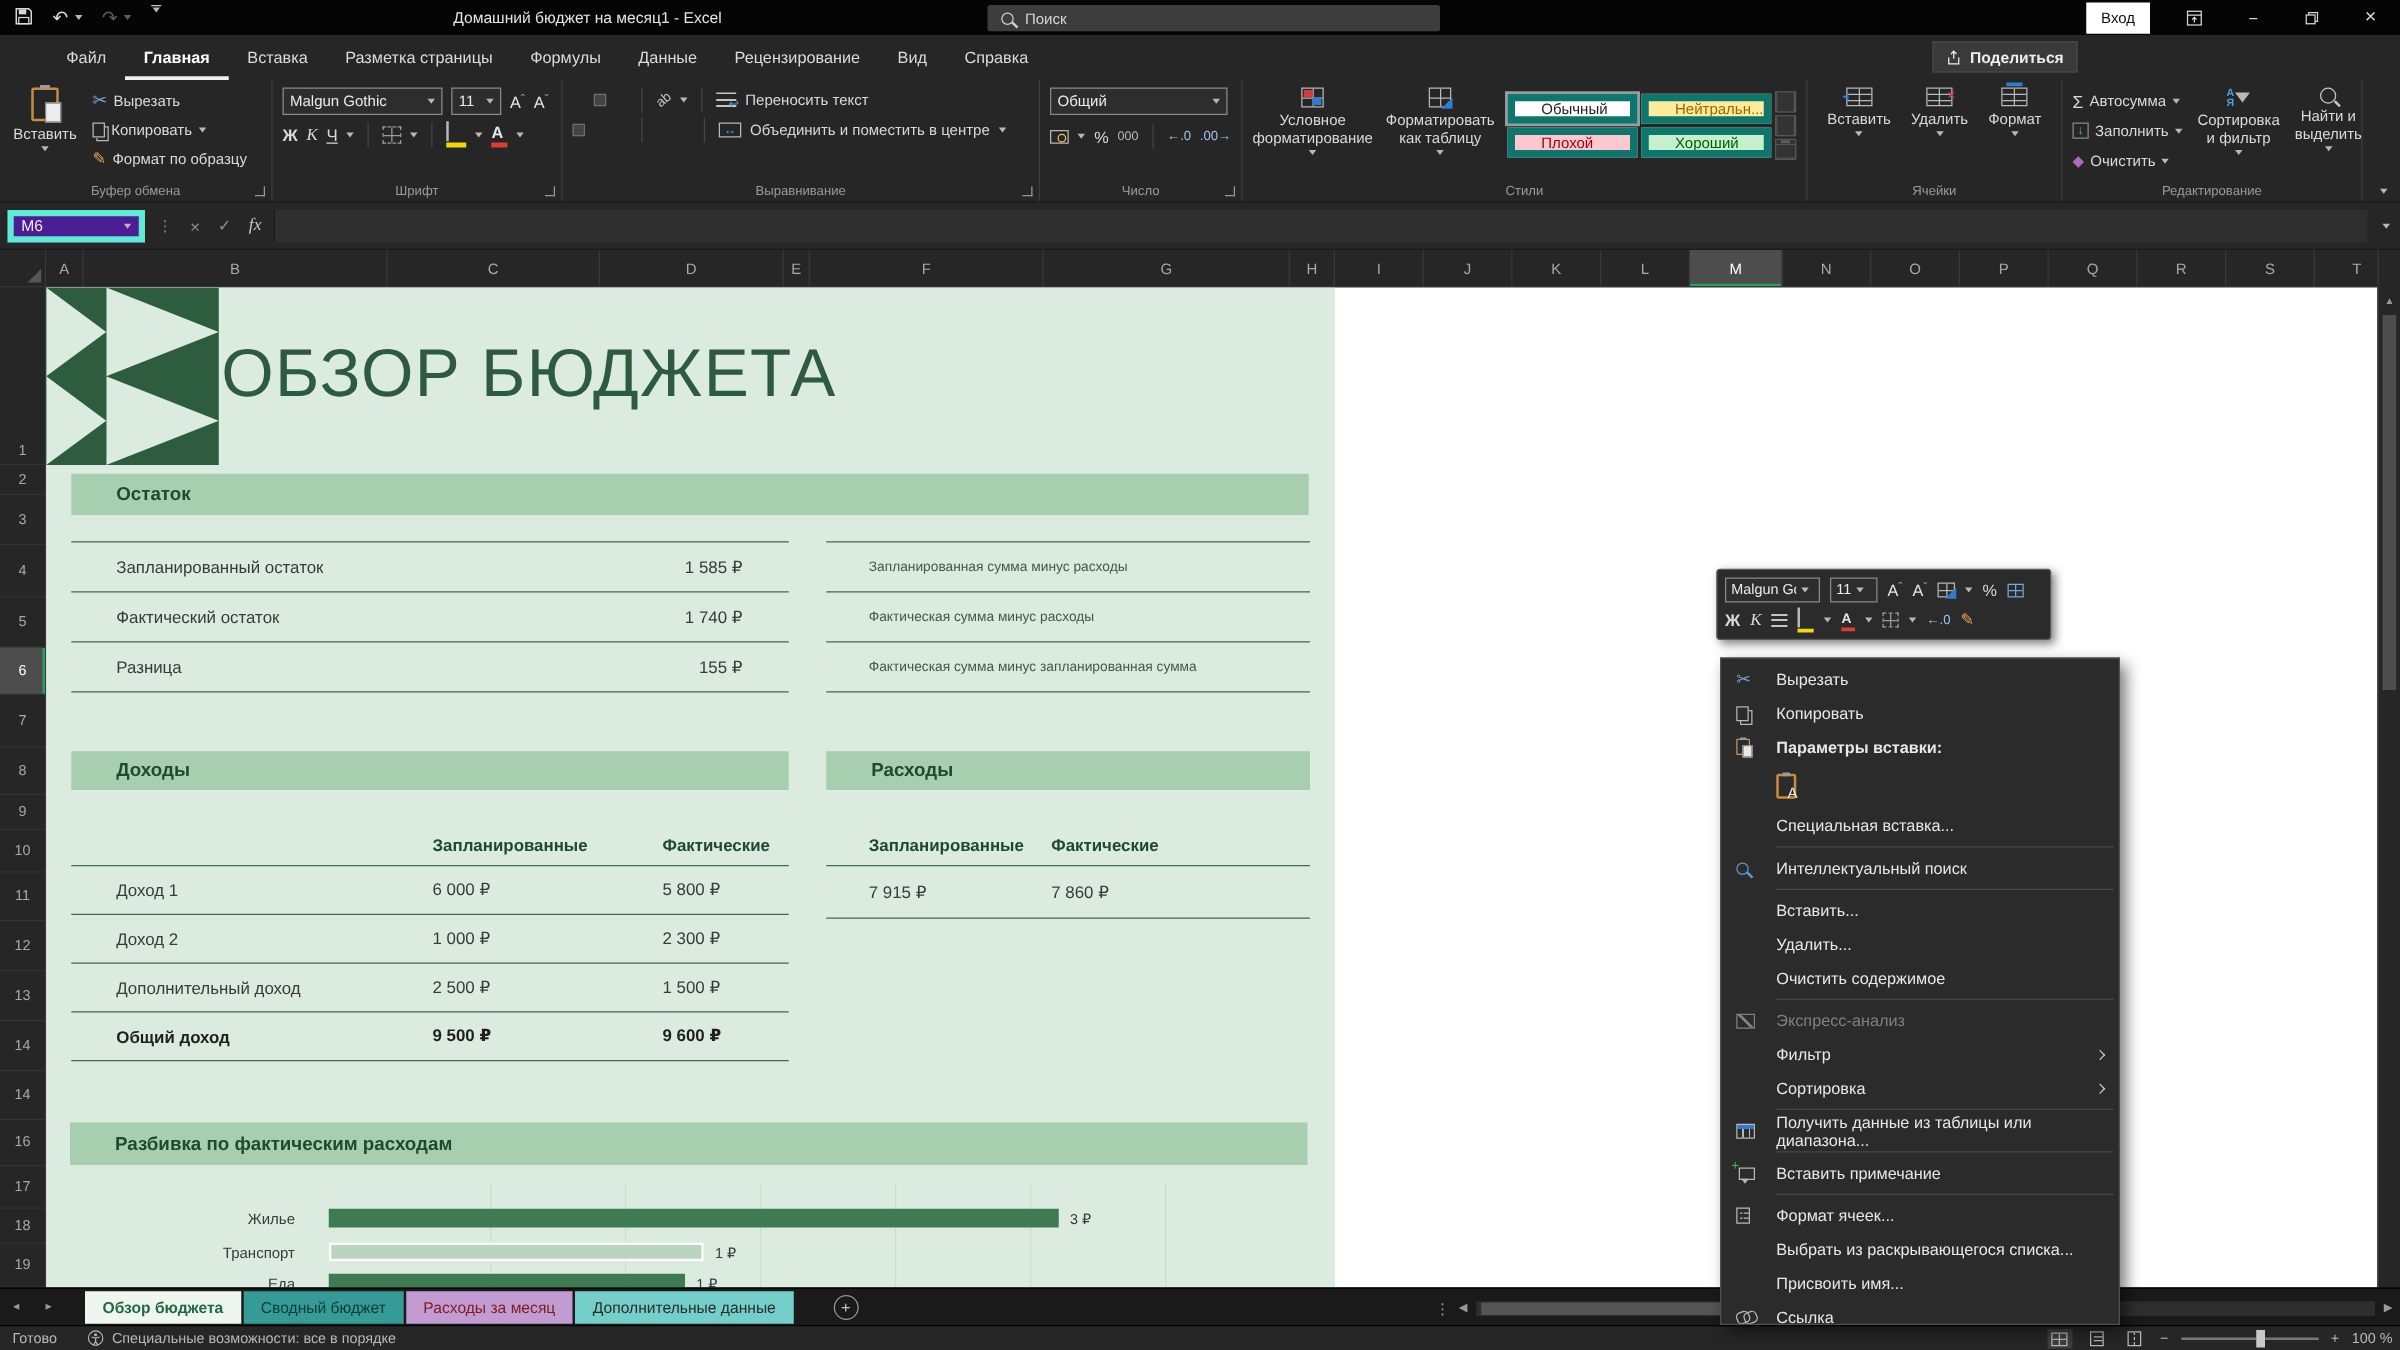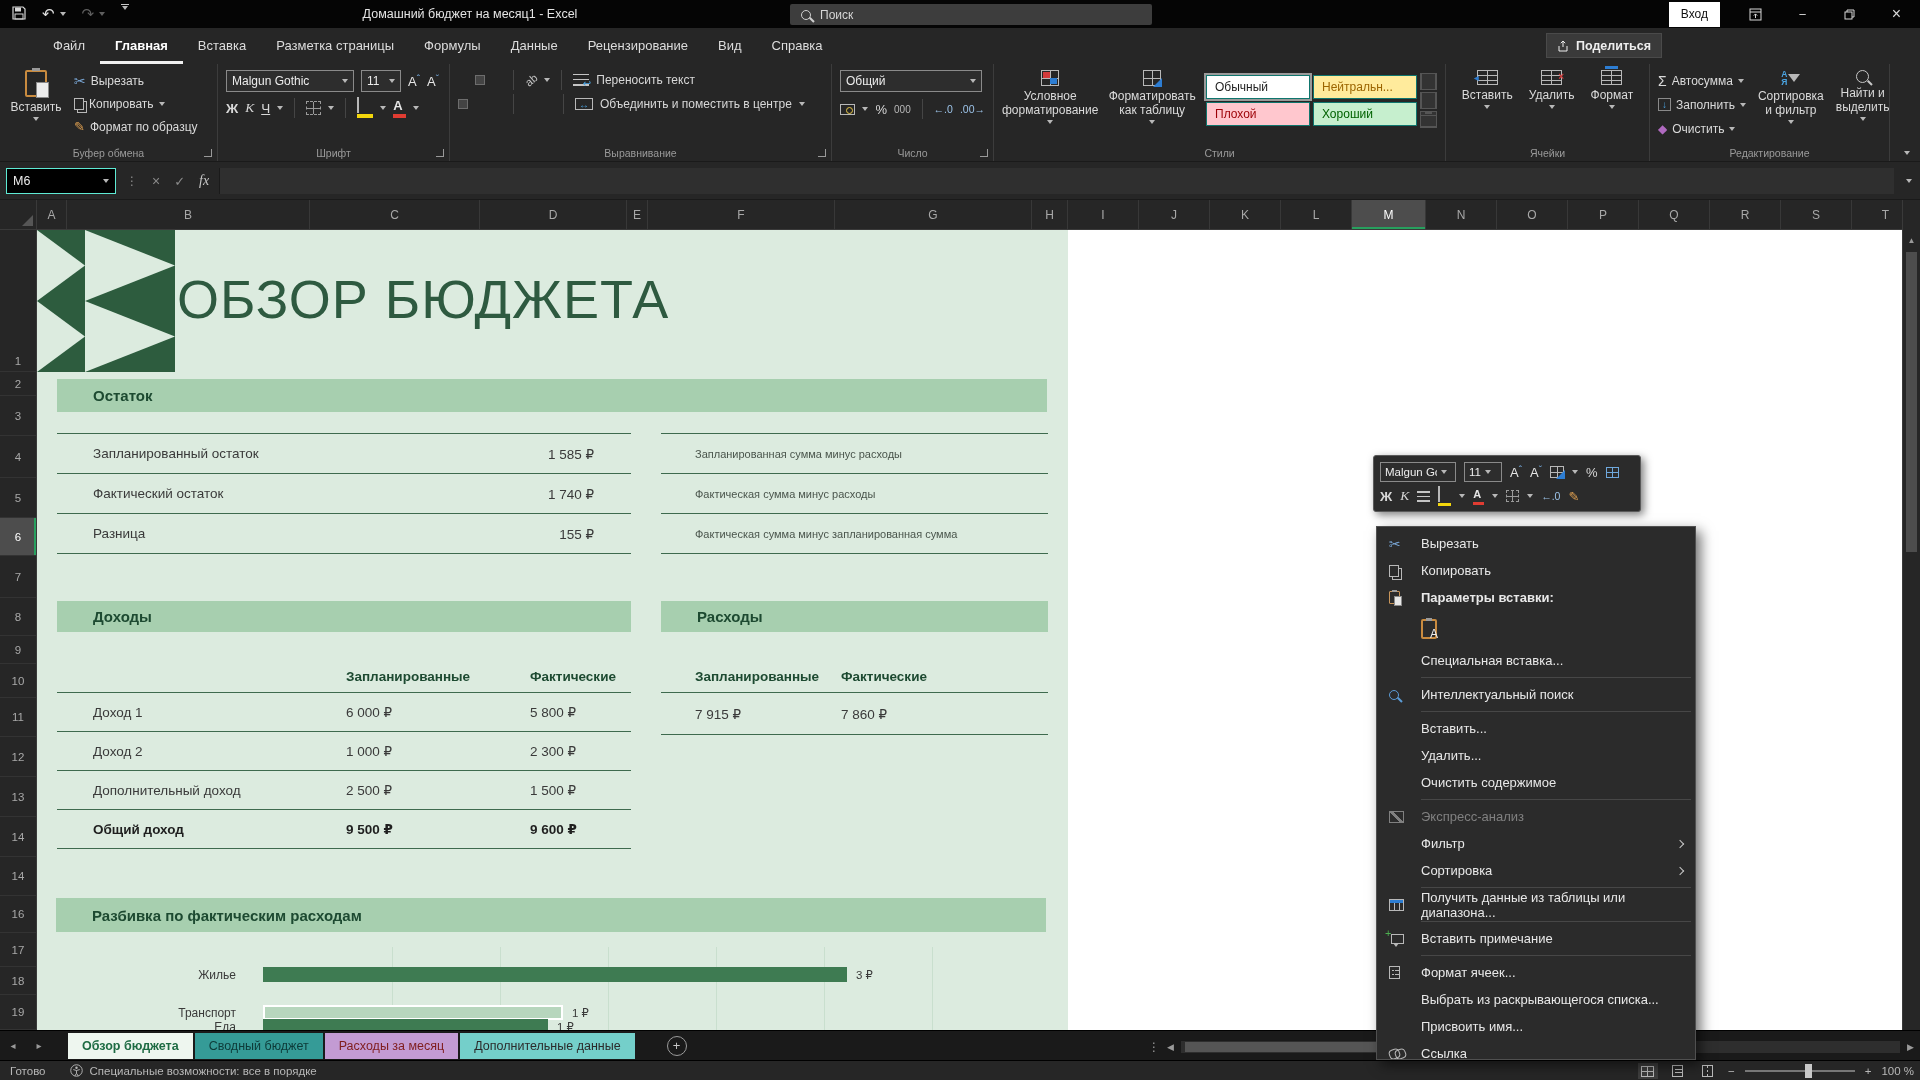--- a/index.html
+++ b/index.html
@@ -76,21 +76,21 @@
   .ic-money::after{content:"";position:absolute;left:5px;top:2px;width:5px;height:5px;border:1px solid #e8c84a;border-radius:50%;}
   .dec{color:#9cc3e8;font-size:10.5px;letter-spacing:0;}
   .ic-cf{width:18px;height:16px;border:1px solid #b8b8b8;position:relative;background:
       linear-gradient(#b8b8b8 0 0) center/100% 1px no-repeat,linear-gradient(#b8b8b8 0 0) center/1px 100% no-repeat;}
   .ic-cf::before{content:"";position:absolute;left:1px;top:1px;width:7px;height:6px;background:#d23b3b;}
   .ic-cf::after{content:"";position:absolute;right:1px;bottom:1px;width:7px;height:6px;background:#2d7dd2;}
   .ic-ft{width:18px;height:16px;border:1px solid #b8b8b8;position:relative;background:
       linear-gradient(#b8b8b8 0 0) center/100% 1px no-repeat,linear-gradient(#b8b8b8 0 0) center/1px 100% no-repeat;}
   .ic-ft::after{content:"";position:absolute;right:-2px;bottom:-2px;width:0;height:0;
       border-left:9px solid transparent;border-bottom:9px solid #2d7dd2;}
-  .chip{width:104px;height:24px;display:flex;align-items:center;padding-left:8px;font-size:12px;border:1px solid #0f766e;white-space:nowrap;overflow:hidden;}
+  .chip{width:104px;height:24px;display:flex;align-items:center;padding-left:21px;font-size:12px;border:6px solid #0f766e;white-space:nowrap;overflow:hidden;}
   .chip.sel{box-shadow:0 0 0 2px #9a9a9a;}
   .gal{display:grid;grid-template-columns:104px 104px;grid-auto-rows:24px;gap:3px;}
   .galarr{display:flex;flex-direction:column;gap:2px;margin-left:3px;}
   .galarr span{width:17px;height:17px;background:#333;border:1px solid #555;display:flex;align-items:center;justify-content:center;}
   .ic-cells{width:21px;height:15px;border:1px solid #b8b8b8;position:relative;background:
       linear-gradient(#b8b8b8 0 0) 0 4px/100% 1px no-repeat,linear-gradient(#b8b8b8 0 0) 0 9px/100% 1px no-repeat,
       linear-gradient(#b8b8b8 0 0) center/1px 100% no-repeat;}
   .ic-cells i{position:absolute;font-style:normal;font-size:10px;line-height:10px;}
   .ic-cells .ins{left:-4px;top:2px;color:#2d7dd2;}
   .ic-cells .del{right:-3px;top:1px;color:#d23b3b;font-weight:bold;}
@@ -100,21 +100,21 @@
   .ic-sort{display:flex;align-items:center;gap:1px;}
   .ic-sort b{display:flex;flex-direction:column;font-size:8.5px;line-height:8px;color:#4aa3e0;font-weight:bold;}
   .funnel{width:0;height:0;border-left:6px solid transparent;border-right:6px solid transparent;border-top:8px solid #b8b8b8;}
   .ic-mag{display:inline-block;width:10px;height:10px;border:1.6px solid currentColor;border-radius:50%;position:relative;}
   .ic-mag::after{content:"";position:absolute;width:6px;height:1.6px;background:currentColor;transform:rotate(45deg);right:-5px;bottom:-2px;}
   .collapse-chev{position:absolute;right:10px;bottom:6px;}
 
   
   .formulabar{position:absolute;left:0;top:163px;right:0;height:37px;background:#262626;border-bottom:1px solid #1a1a1a;
               display:flex;align-items:center;}
-  .namebox{width:110px;height:26px;margin-left:6px;background:#000000;border:1px solid #5eead4;display:flex;align-items:center;
+  .namebox{width:110px;height:26px;margin-left:6px;background:#4c1d95;border:5px solid #5eead4;display:flex;align-items:center;
            padding:0 6px;color:#ececec;font-size:12.5px;justify-content:space-between;}
   .fbtns{display:flex;align-items:center;gap:14px;margin:0 10px;color:#8a8a8a;}
   .fx{font-family:"Liberation Serif",serif;font-style:italic;font-size:14px;color:#c8c8c8;}
   .fx-input{flex:1;height:26px;background:#2f2f2f;border-left:1px solid #1a1a1a;margin-right:26px;}
   .fb-chev{position:absolute;right:8px;}
 
   
   .corner{position:absolute;left:0;top:200px;width:37px;height:30px;background:#262626;border-right:1px solid #3a3a3a;border-bottom:1px solid #3a3a3a;}
   .corner::after{content:"";position:absolute;right:3px;bottom:3px;border-left:11px solid transparent;border-bottom:11px solid #565656;}
   .colheaders{position:absolute;left:37px;top:200px;right:18px;height:30px;background:#262626;border-bottom:1px solid #3a3a3a;
@@ -668,21 +668,21 @@
           <div class="cgrid" style="left: 443px;"></div>
           <div class="cgrid" style="left: 551px;"></div>
           <div class="cgrid" style="left: 659px;"></div>
           <div class="cgrid" style="left: 767px;"></div>
           <div class="cgrid" style="left: 875px;"></div>
           <div class="crow" style="top: 34px;">
             <span class="clbl">Жилье</span>
             <div class="cbar" style="width: 584px; background: rgb(62, 123, 82);"></div>
             <span class="cval">3 ₽</span>
           </div>
-          <div class="crow" style="top: 72px;">
+          <div class="crow" style="top: 61px;">
             <span class="clbl">Транспорт</span>
             <div class="cbar" style="width: 300px; background: rgb(183, 214, 189); border: 2px solid rgb(255, 255, 255);"></div>
             <span class="cval">1 ₽</span>
           </div>
           <div class="crow" style="top: 86px;">
             <span class="clbl">Еда</span>
             <div class="cbar" style="width: 285px; background: rgb(62, 123, 82);"></div>
             <span class="cval">1 ₽</span>
           </div>
         </div>

